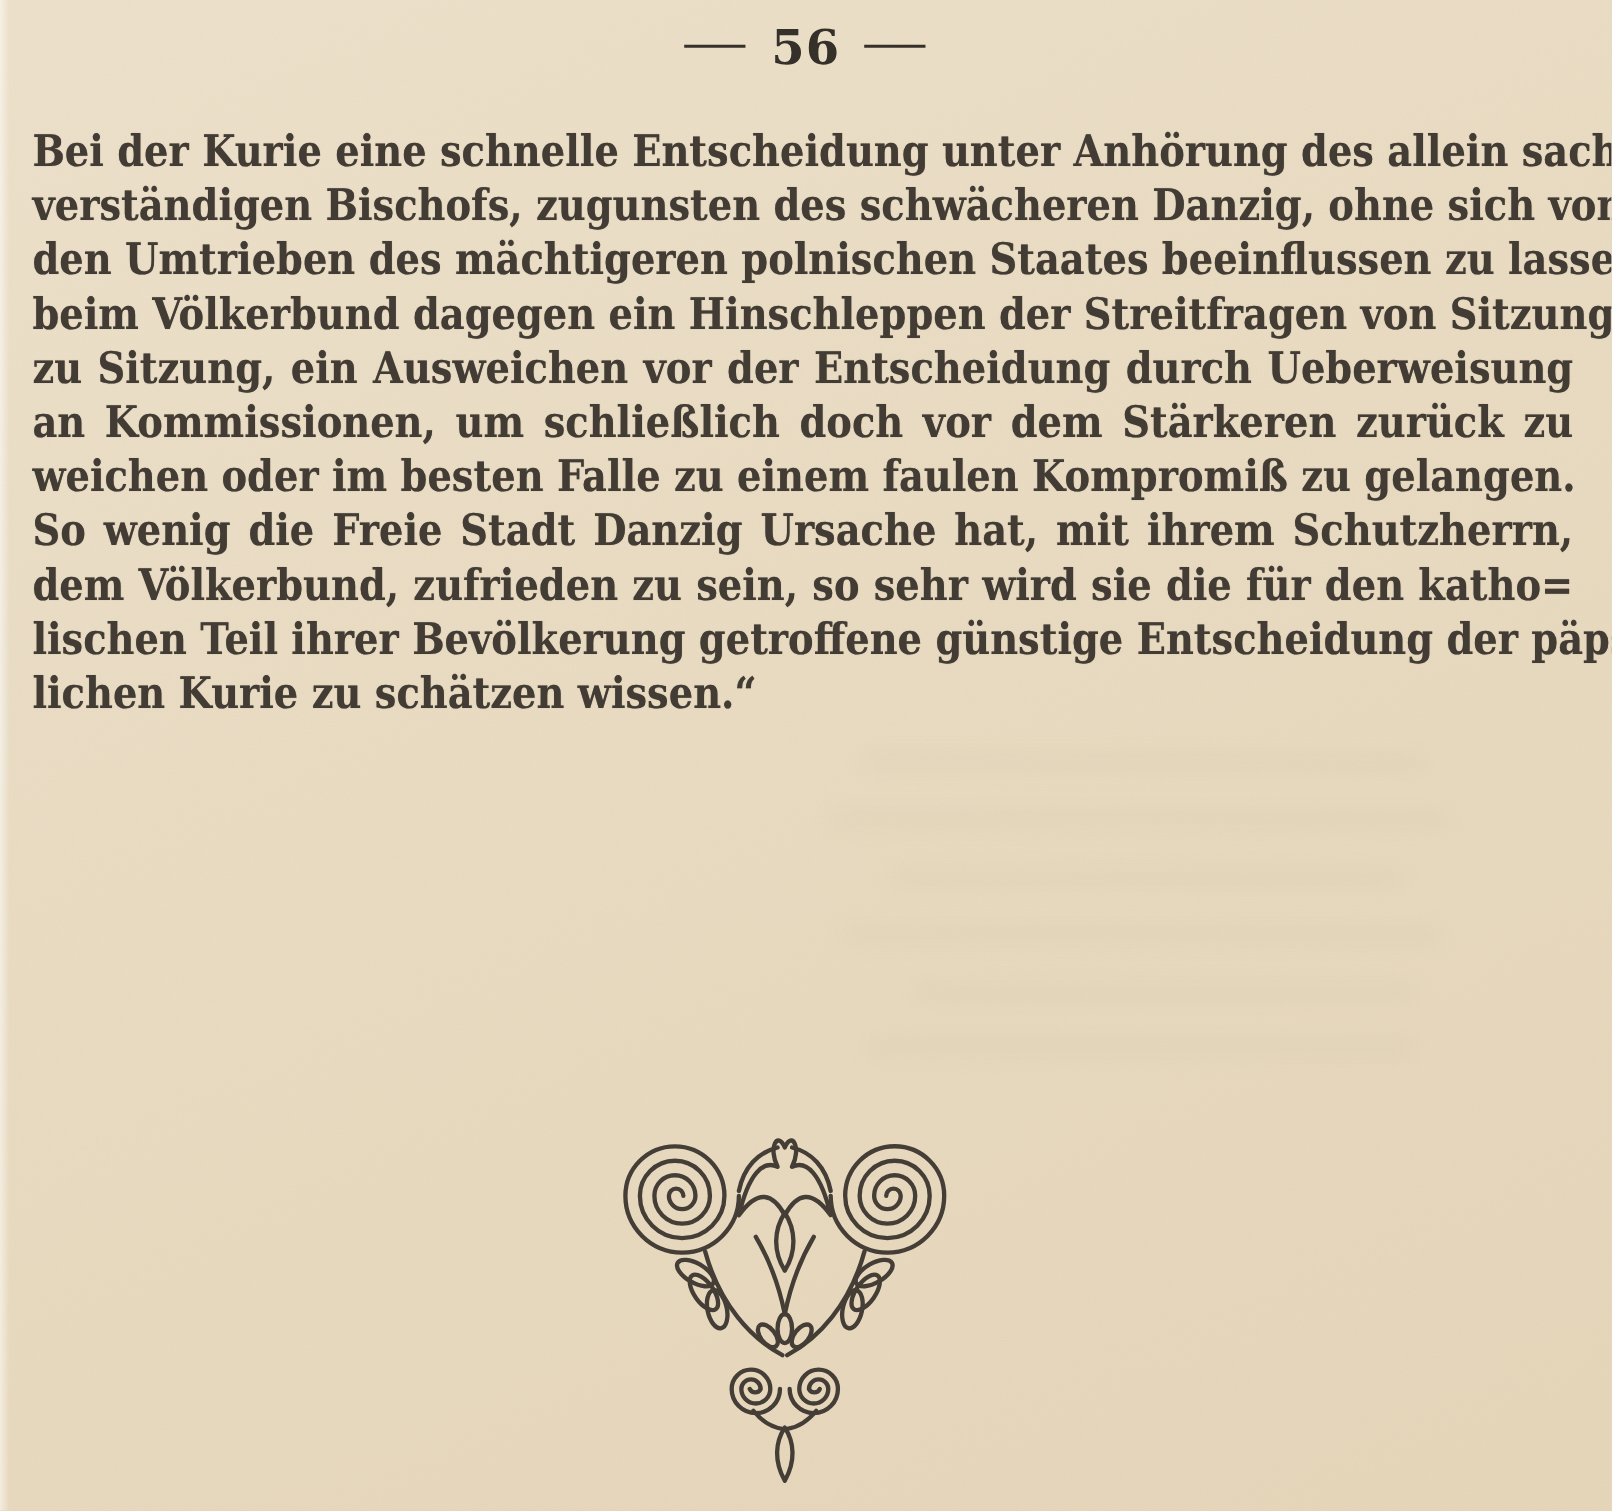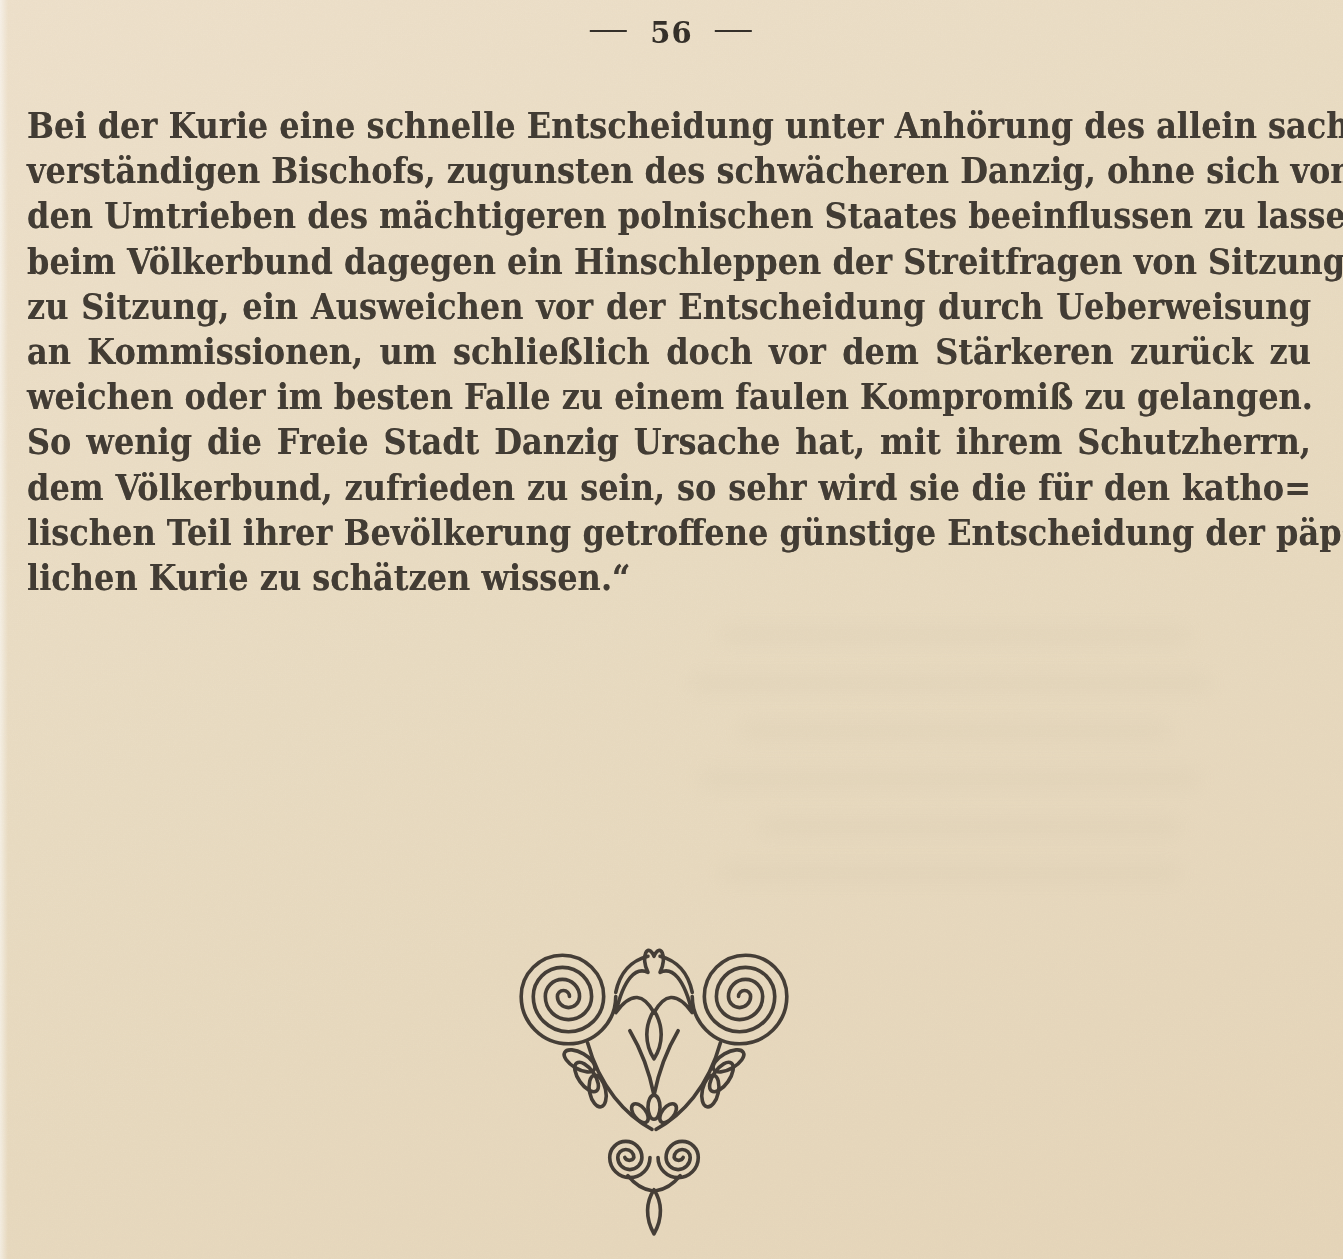--- a/index.html
+++ b/index.html
@@ -23,21 +23,21 @@
   }
   .noise-overlay{
     position:absolute;inset:0;width:100%;height:100%;
     opacity:.55;pointer-events:none;mix-blend-mode:multiply;
   }
   
   .header{
     position:absolute;top:16px;left:0;width:100%;
     text-align:center;
     color:#35302a;
-    font-size:29px;font-weight:bold;
+    font-size:40px;font-weight:bold;
     letter-spacing:1px;
   }
   .header .dash{
     display:inline-block;
     transform:scaleX(1.4) translateY(-4px);
     margin:0 26px;
     font-weight:normal;
   }
   
   .textblock{

